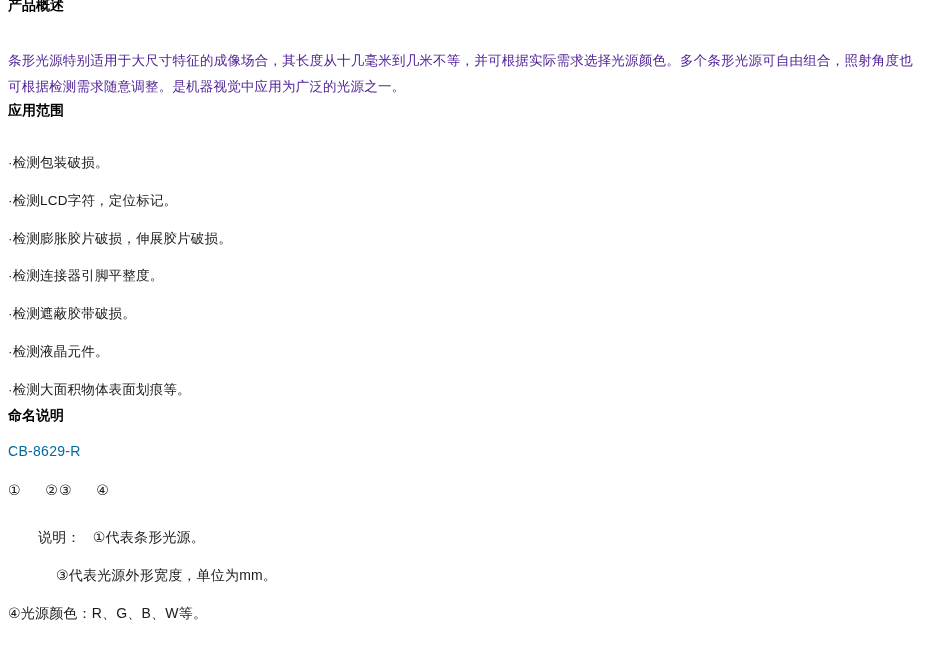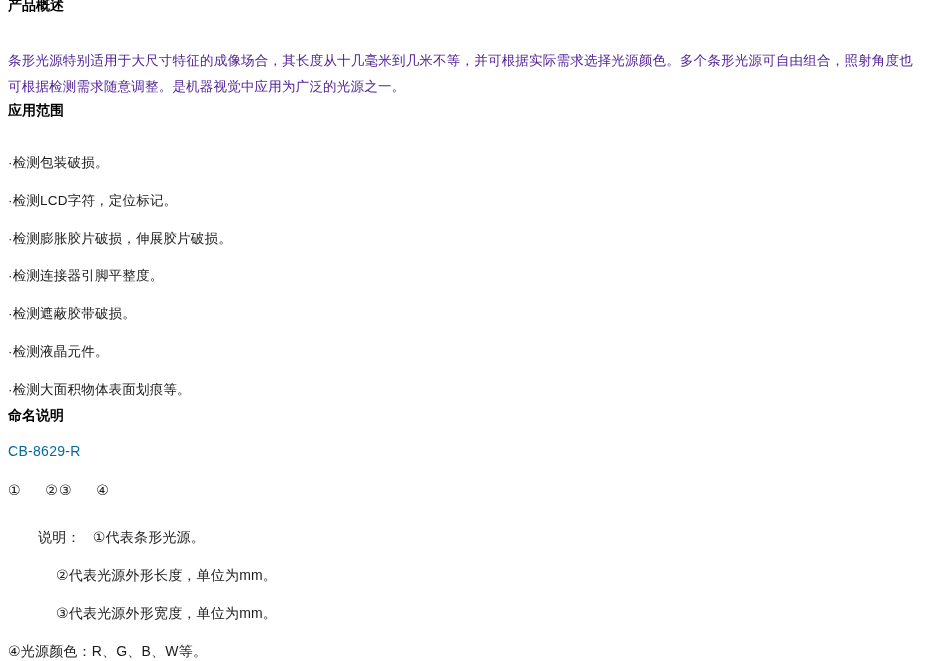--- a/index.html
+++ b/index.html
@@ -133,18 +133,17 @@
   <div class="circle-row">
     <span>①</span>
     <span class="sp1"></span>
     <span>②③</span>
     <span class="sp1"></span>
     <span>④</span>
   </div>
 
   <div class="legend">
     <div class="legend-line indent-1">说明：   ①代表条形光源。</div>
-    <div class="legend-line indent-2">②代表光源外形长度，单位为mm。</div>
     <div class="legend-line indent-3">③代表光源外形宽度，单位为mm。</div>
     <div class="legend-line indent-0">④光源颜色：R、G、B、W等。</div>
   </div>
 
 </div>
 
 </body></html>

